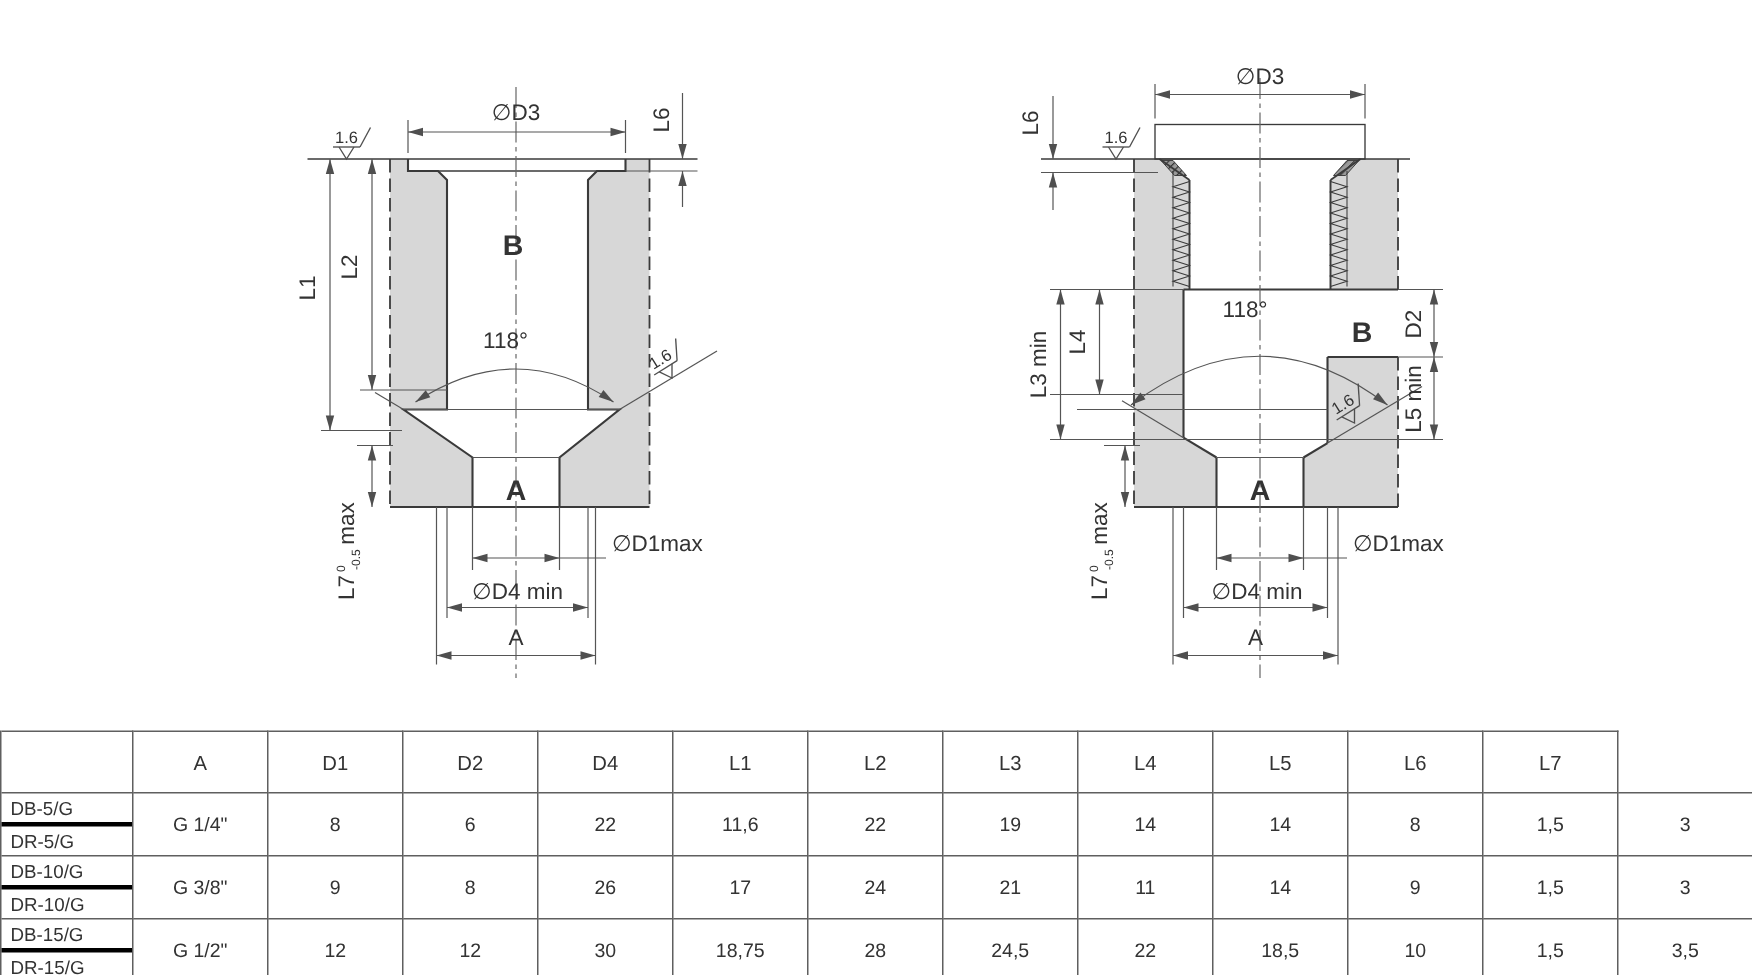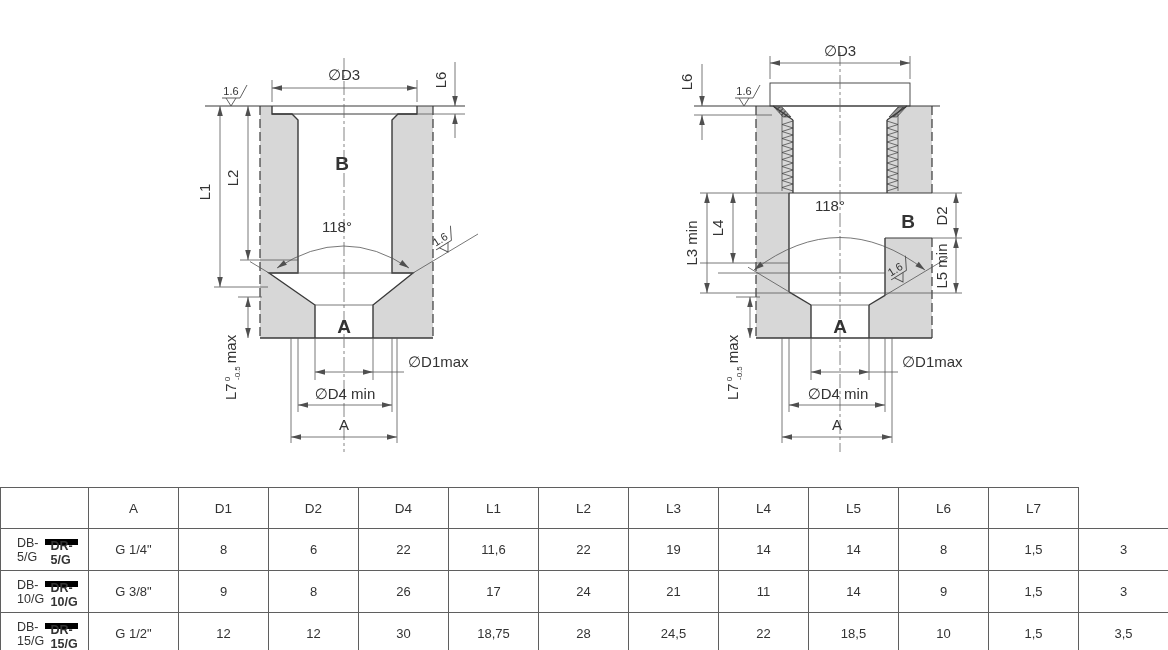--- a/index.html
+++ b/index.html
@@ -12,23 +12,23 @@
   .port{font-size:19px;font-weight:bold;}
   .tolu{font-size:8px;}
   
   #dimtable{position:absolute;left:0;top:487px;width:1168px;border-left:1px solid #5f5f5f;
             box-sizing:border-box;color:#333;}
   .trow{display:grid;grid-template-columns:88px repeat(12,90px);box-sizing:border-box;}
   .tcell{box-sizing:border-box;border-top:1px solid #5f5f5f;border-right:1px solid #5f5f5f;
          display:flex;align-items:center;justify-content:center;font-size:13px;}
   .thead .tcell{height:41px;font-size:13.5px;}
   .tdata .tcell{height:42px;}
-  .namecell{flex-direction:row;align-items:stretch;justify-content:stretch;padding:10px;}
+  .namecell{flex-direction:column;align-items:stretch;justify-content:stretch;padding:0;}
   .nm{flex:1;display:flex;align-items:center;padding-left:6px;font-size:12.5px;}
-  .nm + .nm{border-top:6px solid #000000;font-weight:bold;}
+  .nm + .nm{border-top:3px solid #000000;}
 </style>
 </head>
 <body>
 
 <div id="stage">
 
 <svg id="drawings" width="1168" height="487" viewBox="0 0 1168 487">
   <defs>
     <marker id="arw" markerUnits="userSpaceOnUse" markerWidth="22" markerHeight="8" viewBox="-11 -4 22 8" refX="0" refY="0" orient="auto-start-reverse">
       <path d="M0,0 L-10,2.8 L-10,-2.8 Z" fill="#4f4f4f"></path>

